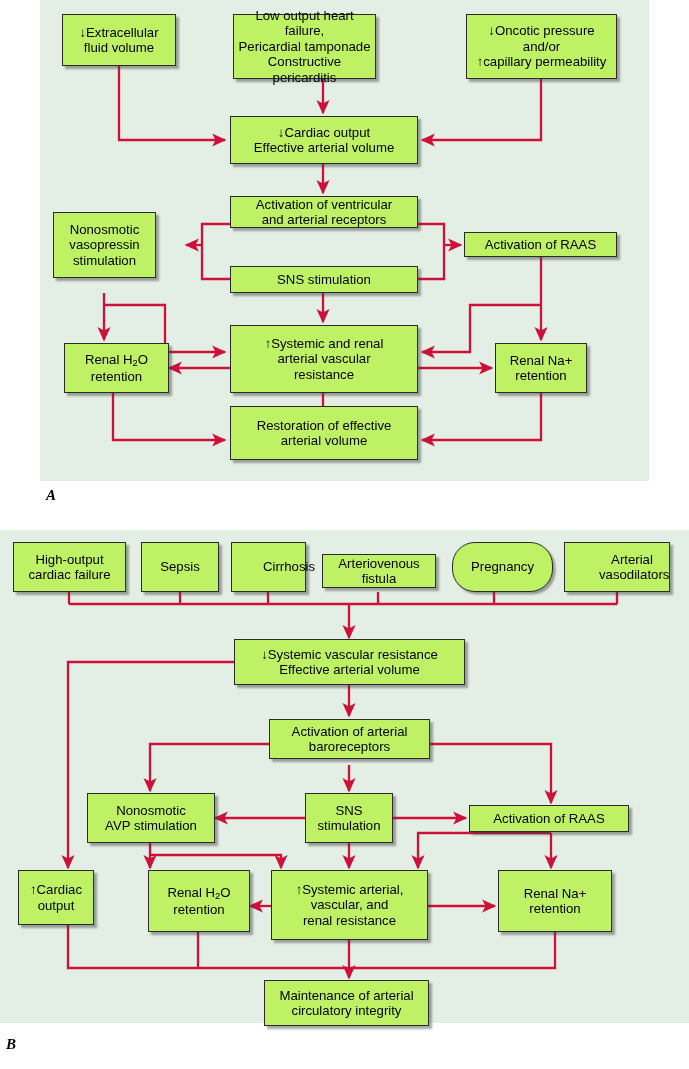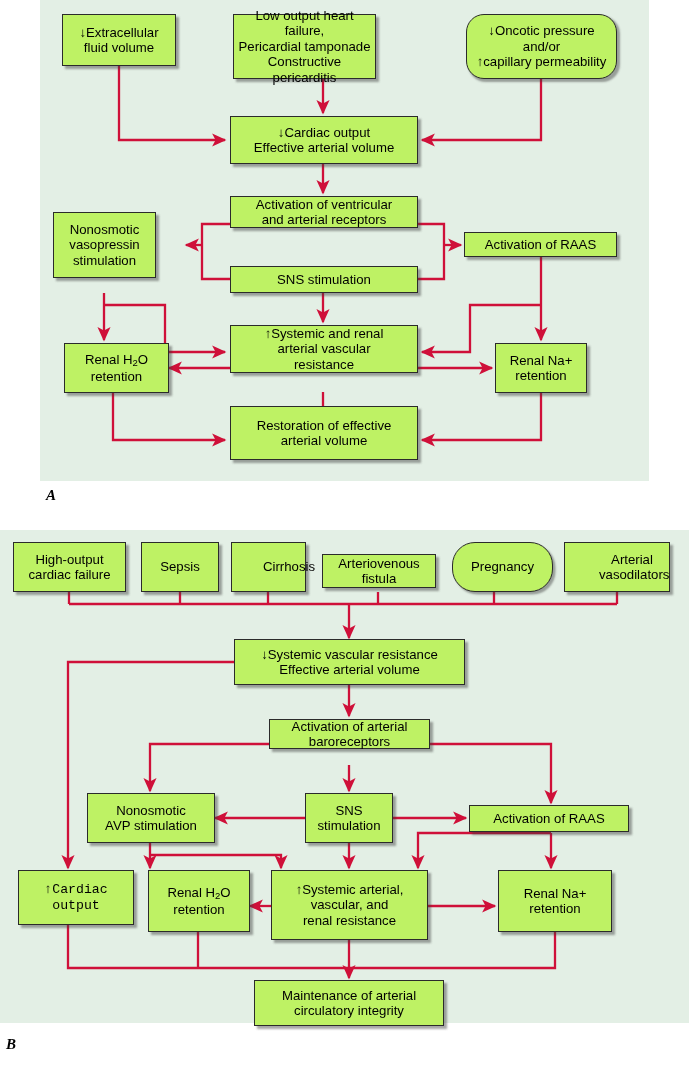--- a/index.html
+++ b/index.html
@@ -135,21 +135,21 @@
   <span class="t">↓Extracellular
 fluid volume</span>
 </div>
 
 <div class="box" style="left:233px;top:14px;width:143px;height:65px;">
   <span class="t">Low output heart failure,
 Pericardial tamponade
 Constructive pericarditis</span>
 </div>
 
-<div class="box" style="left:466px;top:14px;width:151px;height:65px;border-radius:18px;">
+<div class="box" style="left:466px;top:14px;width:151px;height:65px;">
   <span class="t">↓Oncotic pressure
 and/or
 ↑capillary permeability</span>
 </div>
 
 <div class="box" style="left:230px;top:116px;width:188px;height:48px;justify-content:flex-end;">
   <span class="t">↓Cardiac output
 Effective arterial volume</span>
 </div>
 
@@ -169,21 +169,21 @@
 </div>
 
 <div class="box" style="left:464px;top:232px;width:153px;height:25px;">
   <span class="t">Activation of RAAS</span>
 </div>
 
 <div class="box" style="left:64px;top:343px;width:105px;height:50px;">
   <span class="t">Renal H<sub>2</sub>O<br>retention</span>
 </div>
 
-<div class="box" style="left:230px;top:325px;width:188px;height:48px;">
+<div class="box" style="left:230px;top:325px;width:188px;height:68px;">
   <span class="t">↑Systemic and renal
 arterial vascular
 resistance</span>
 </div>
 
 <div class="box" style="left:495px;top:343px;width:92px;height:50px;">
   <span class="t">Renal Na+
 retention</span>
 </div>
 
@@ -217,58 +217,58 @@
 <div class="box" style="left:564px;top:542px;width:106px;height:50px;padding-left:34px;">
   <span class="t">Arterial
 vasodilators</span>
 </div>
 
 <div class="box" style="left:234px;top:639px;width:231px;height:46px;">
   <span class="t">↓Systemic vascular resistance
 Effective arterial volume</span>
 </div>
 
-<div class="box" style="left:269px;top:719px;width:161px;height:30px;">
+<div class="box" style="left:269px;top:719px;width:161px;height:40px;">
   <span class="t">Activation of arterial
 baroreceptors</span>
 </div>
 
 <div class="box" style="left:87px;top:793px;width:128px;height:50px;">
   <span class="t">Nonosmotic
 AVP stimulation</span>
 </div>
 
 <div class="box" style="left:305px;top:793px;width:88px;height:50px;">
   <span class="t">SNS
 stimulation</span>
 </div>
 
 <div class="box" style="left:469px;top:805px;width:160px;height:27px;">
   <span class="t">Activation of RAAS</span>
 </div>
 
-<div class="box" style="left:18px;top:870px;width:116px;height:55px;font-family:Liberation Mono, monospace;">
+<div class="box" style="left:18px;top:870px;width:76px;height:55px;">
   <span class="t">↑Cardiac
 output</span>
 </div>
 
 <div class="box" style="left:148px;top:870px;width:102px;height:62px;">
   <span class="t">Renal H<sub>2</sub>O<br>retention</span>
 </div>
 
 <div class="box" style="left:271px;top:870px;width:157px;height:70px;">
   <span class="t">↑Systemic arterial,
 vascular, and
 renal resistance</span>
 </div>
 
 <div class="box" style="left:498px;top:870px;width:114px;height:62px;">
   <span class="t">Renal Na+
 retention</span>
 </div>
 
-<div class="box" style="left:254px;top:980px;width:190px;height:46px;">
+<div class="box" style="left:264px;top:980px;width:165px;height:46px;">
   <span class="t">Maintenance of arterial
 circulatory integrity</span>
 </div>
 
 <div class="panel-label" id="label-a">A</div>
 <div class="panel-label" id="label-b">B</div>
 
 </body></html>

